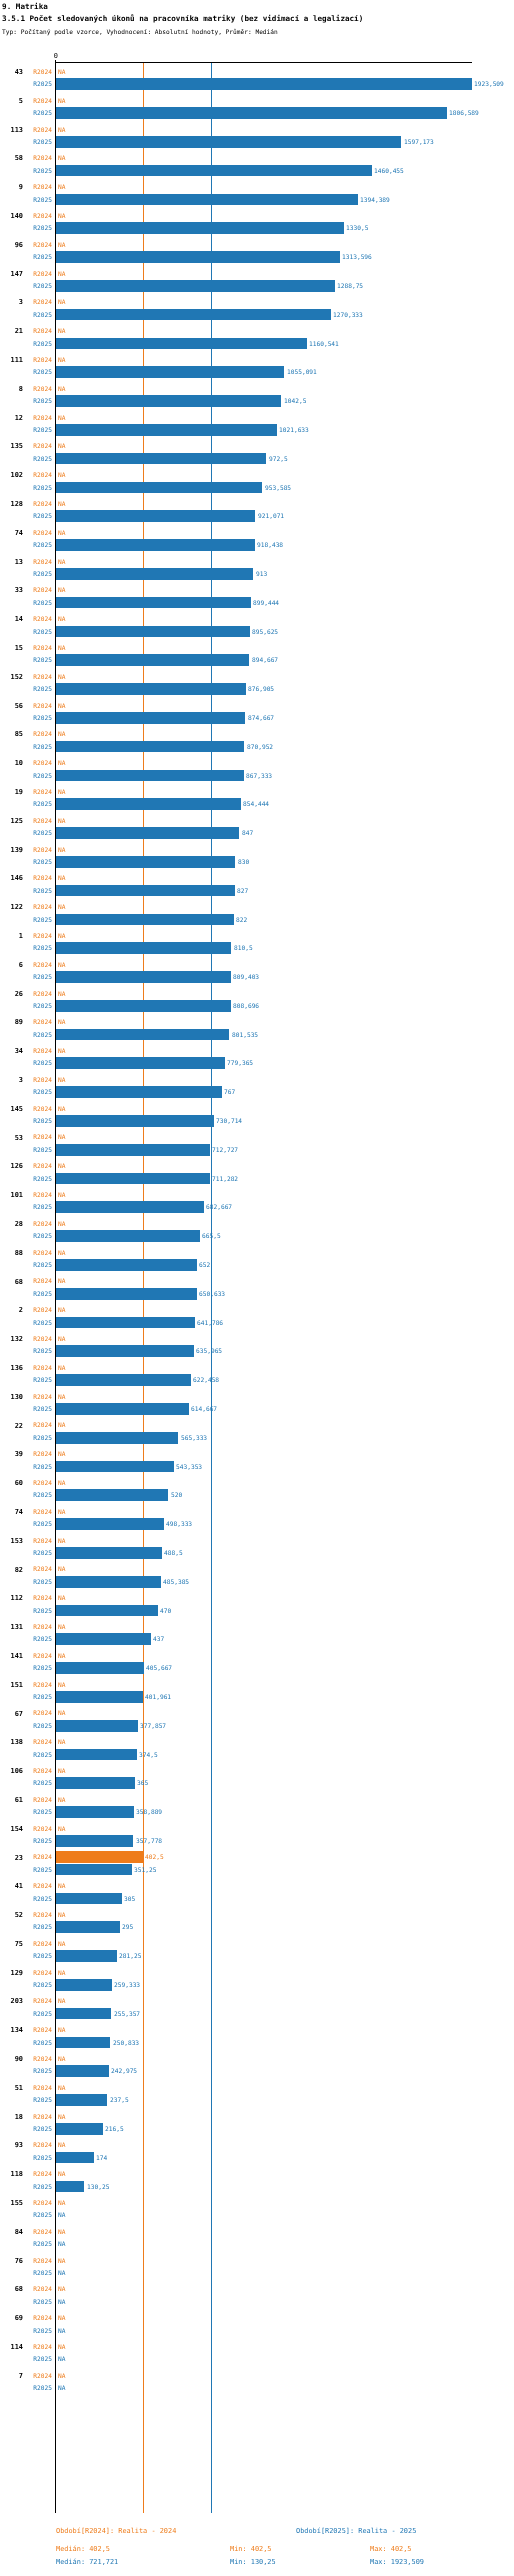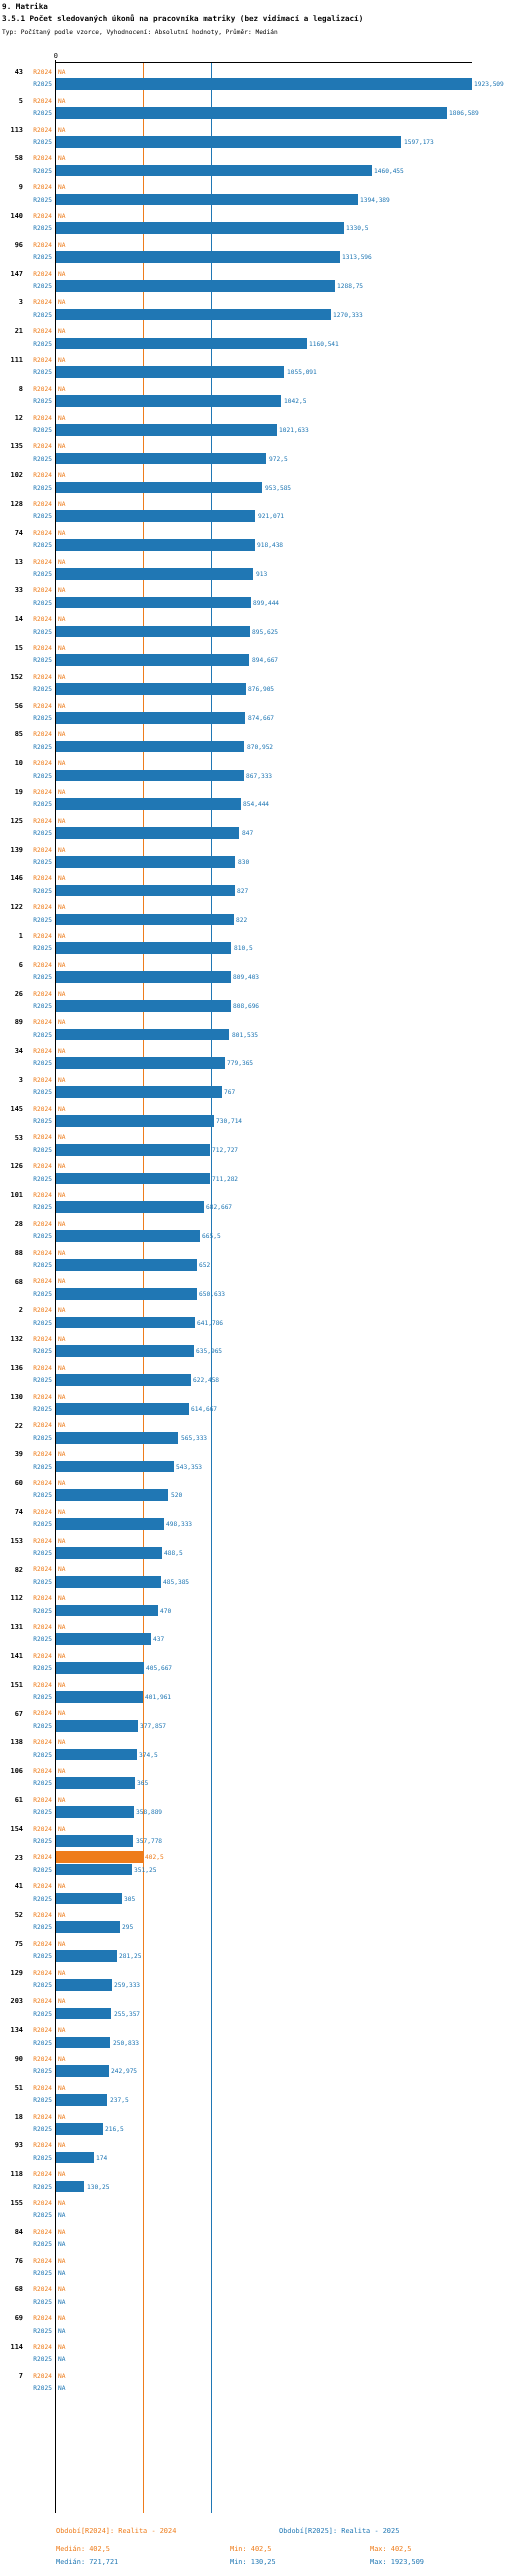--- a/index.html
+++ b/index.html
@@ -1009,21 +1009,21 @@
           </div>
           <div class="brow y25">
             <div class="slabel" style="color: rgb(32, 119, 180);">R2025</div>
             <div class="val" style="color: rgb(32, 119, 180); left: 58px;">NA</div>
           </div>
         </div>
       </div>
   </div>
 
   <div class="f-line" style="left: 56px; top: 2527px; color: rgb(238, 124, 27);">Období[R2024]: Realita - 2024</div>
-  <div class="f-line" style="left: 263px; top: 2527px; color: rgb(32, 119, 180); padding-left: 16px;">Období[R2025]: Realita - 2025</div>
+  <div class="f-line" style="left: 280px; top: 2527px; color: rgb(32, 119, 180); padding-left: 16px;">Období[R2025]: Realita - 2025</div>
 
   <div class="f-line" style="left: 56px; top: 2545px; color: rgb(238, 124, 27);">Medián: 402,5</div>
   <div class="f-line" style="left: 230px; top: 2545px; color: rgb(238, 124, 27);">Min: 402,5</div>
   <div class="f-line" style="left: 370px; top: 2545px; color: rgb(238, 124, 27);">Max: 402,5</div>
 
   <div class="f-line" style="left: 56px; top: 2558px; color: rgb(32, 119, 180);">Medián: 721,721</div>
   <div class="f-line" style="left: 230px; top: 2558px; color: rgb(32, 119, 180);">Min: 130,25</div>
   <div class="f-line" style="left: 370px; top: 2558px; color: rgb(32, 119, 180);">Max: 1923,509</div>
 </div>
 

